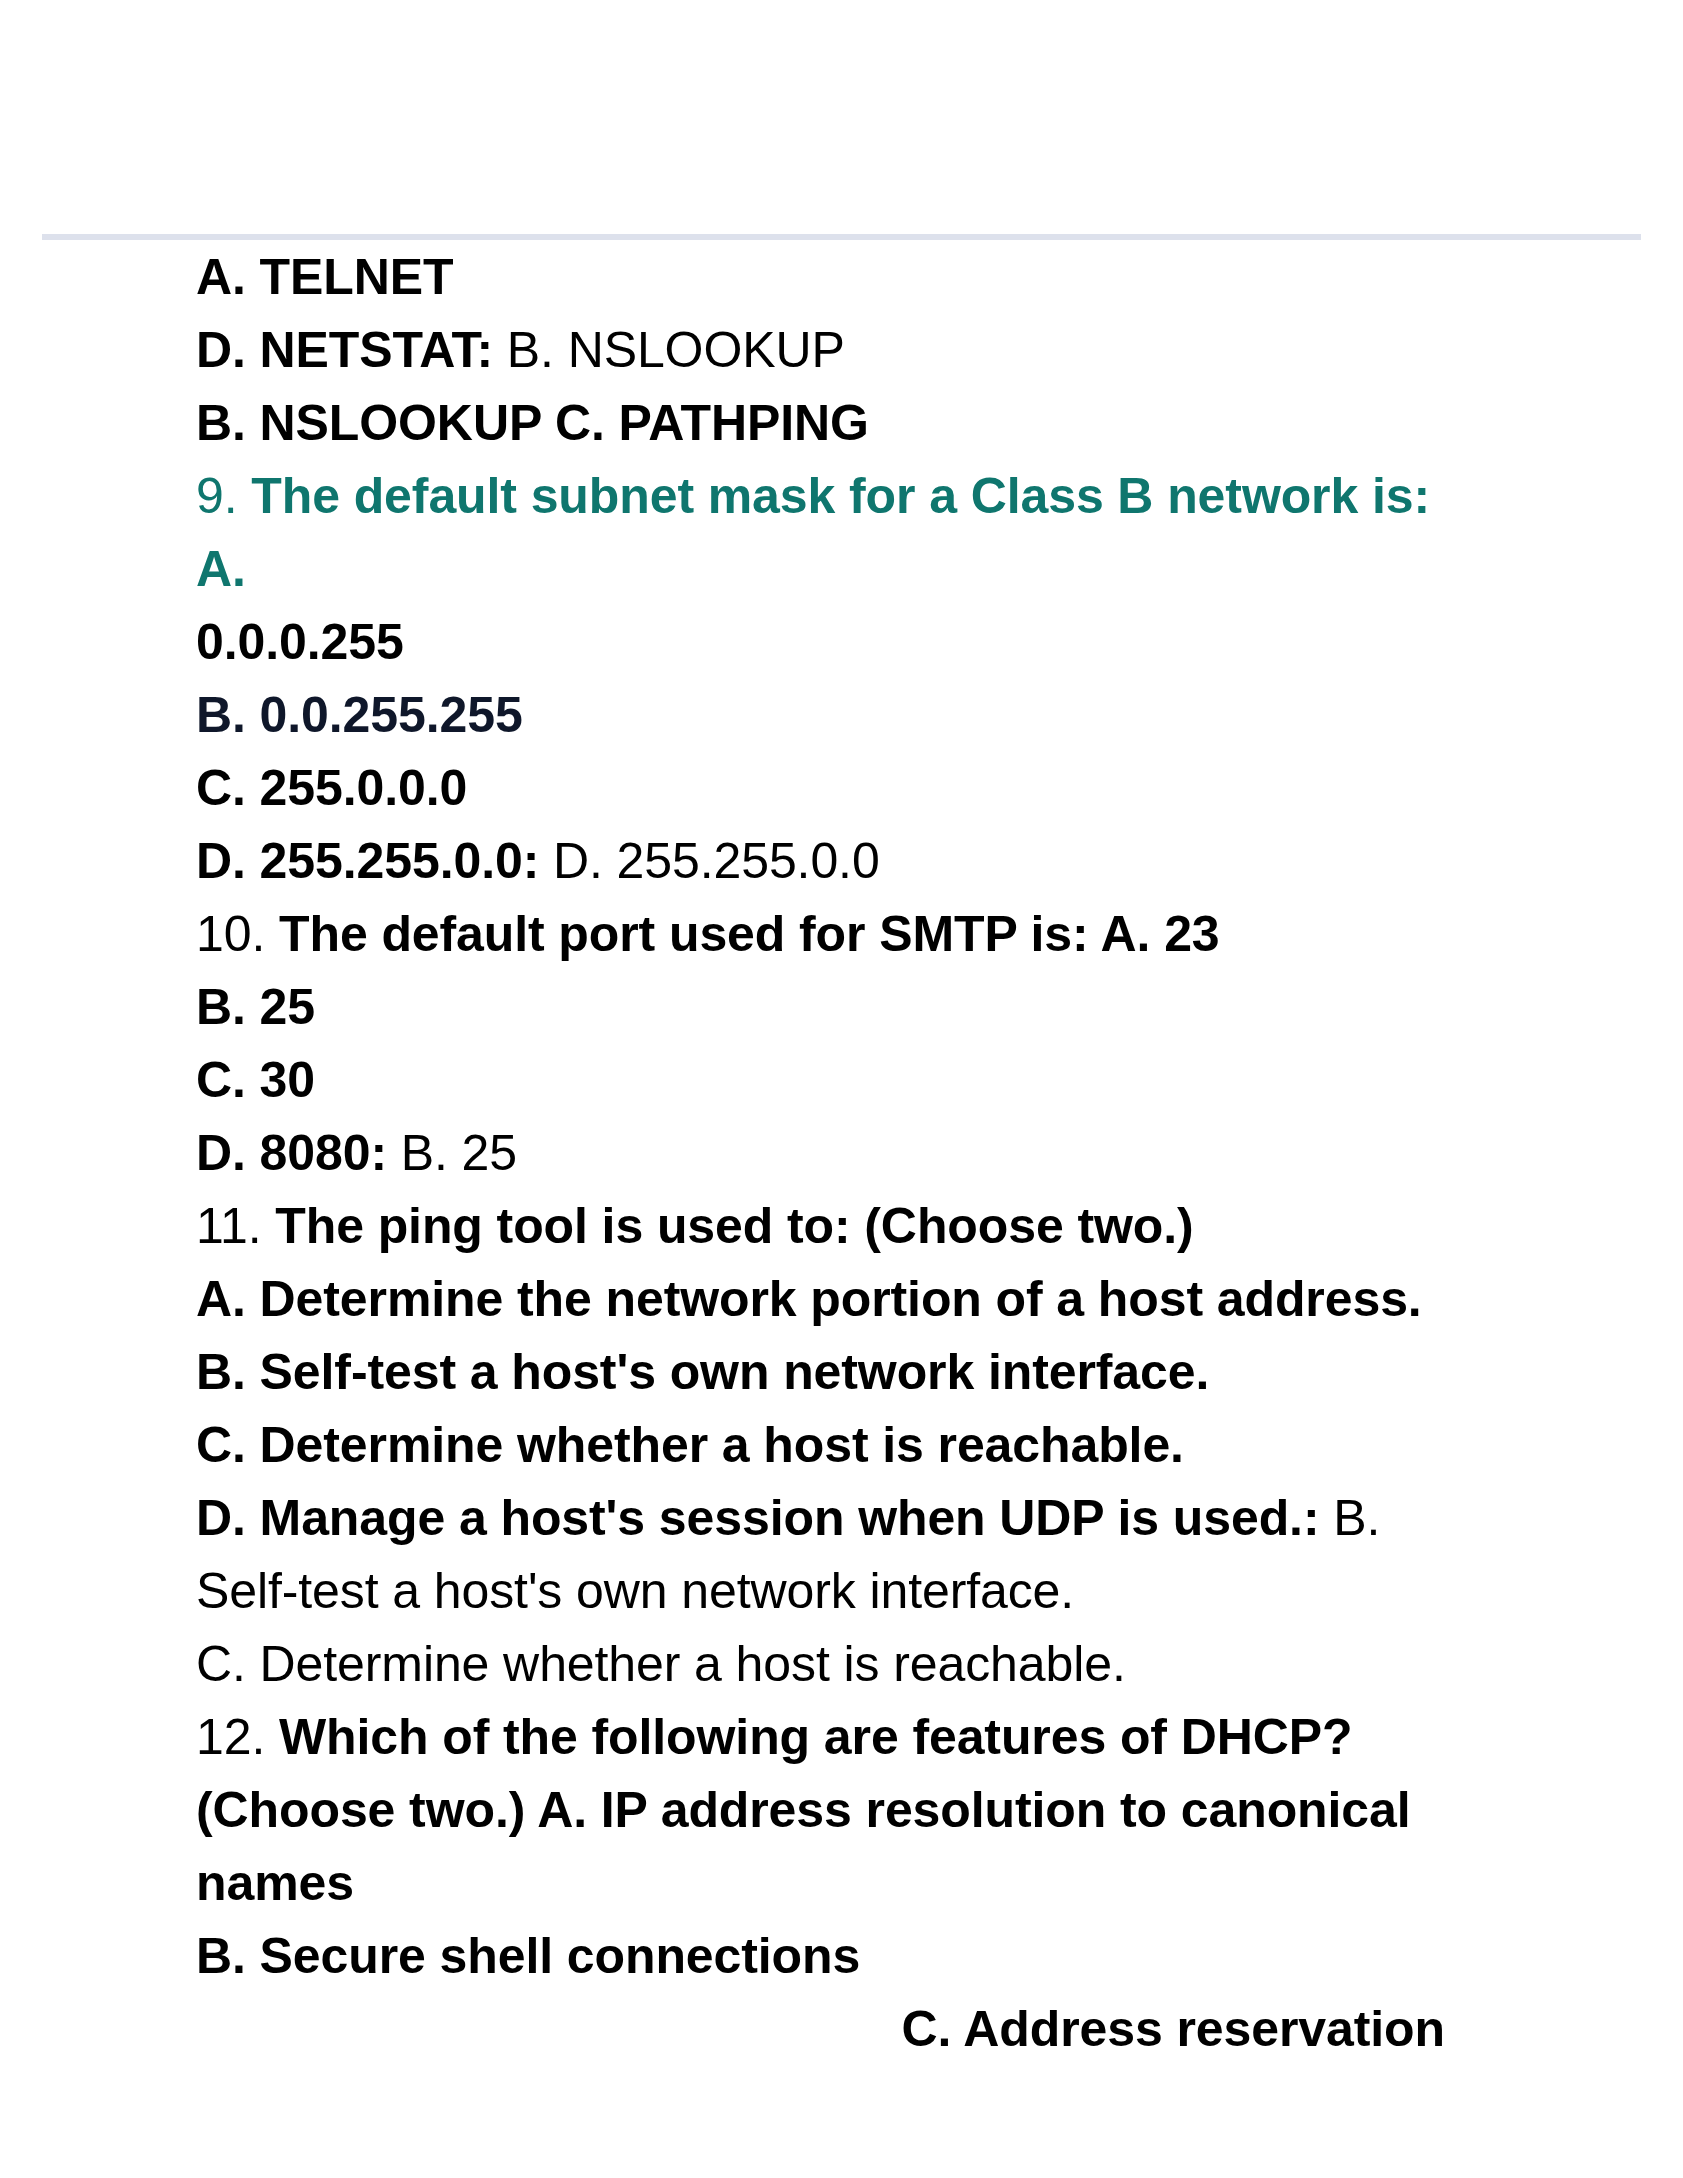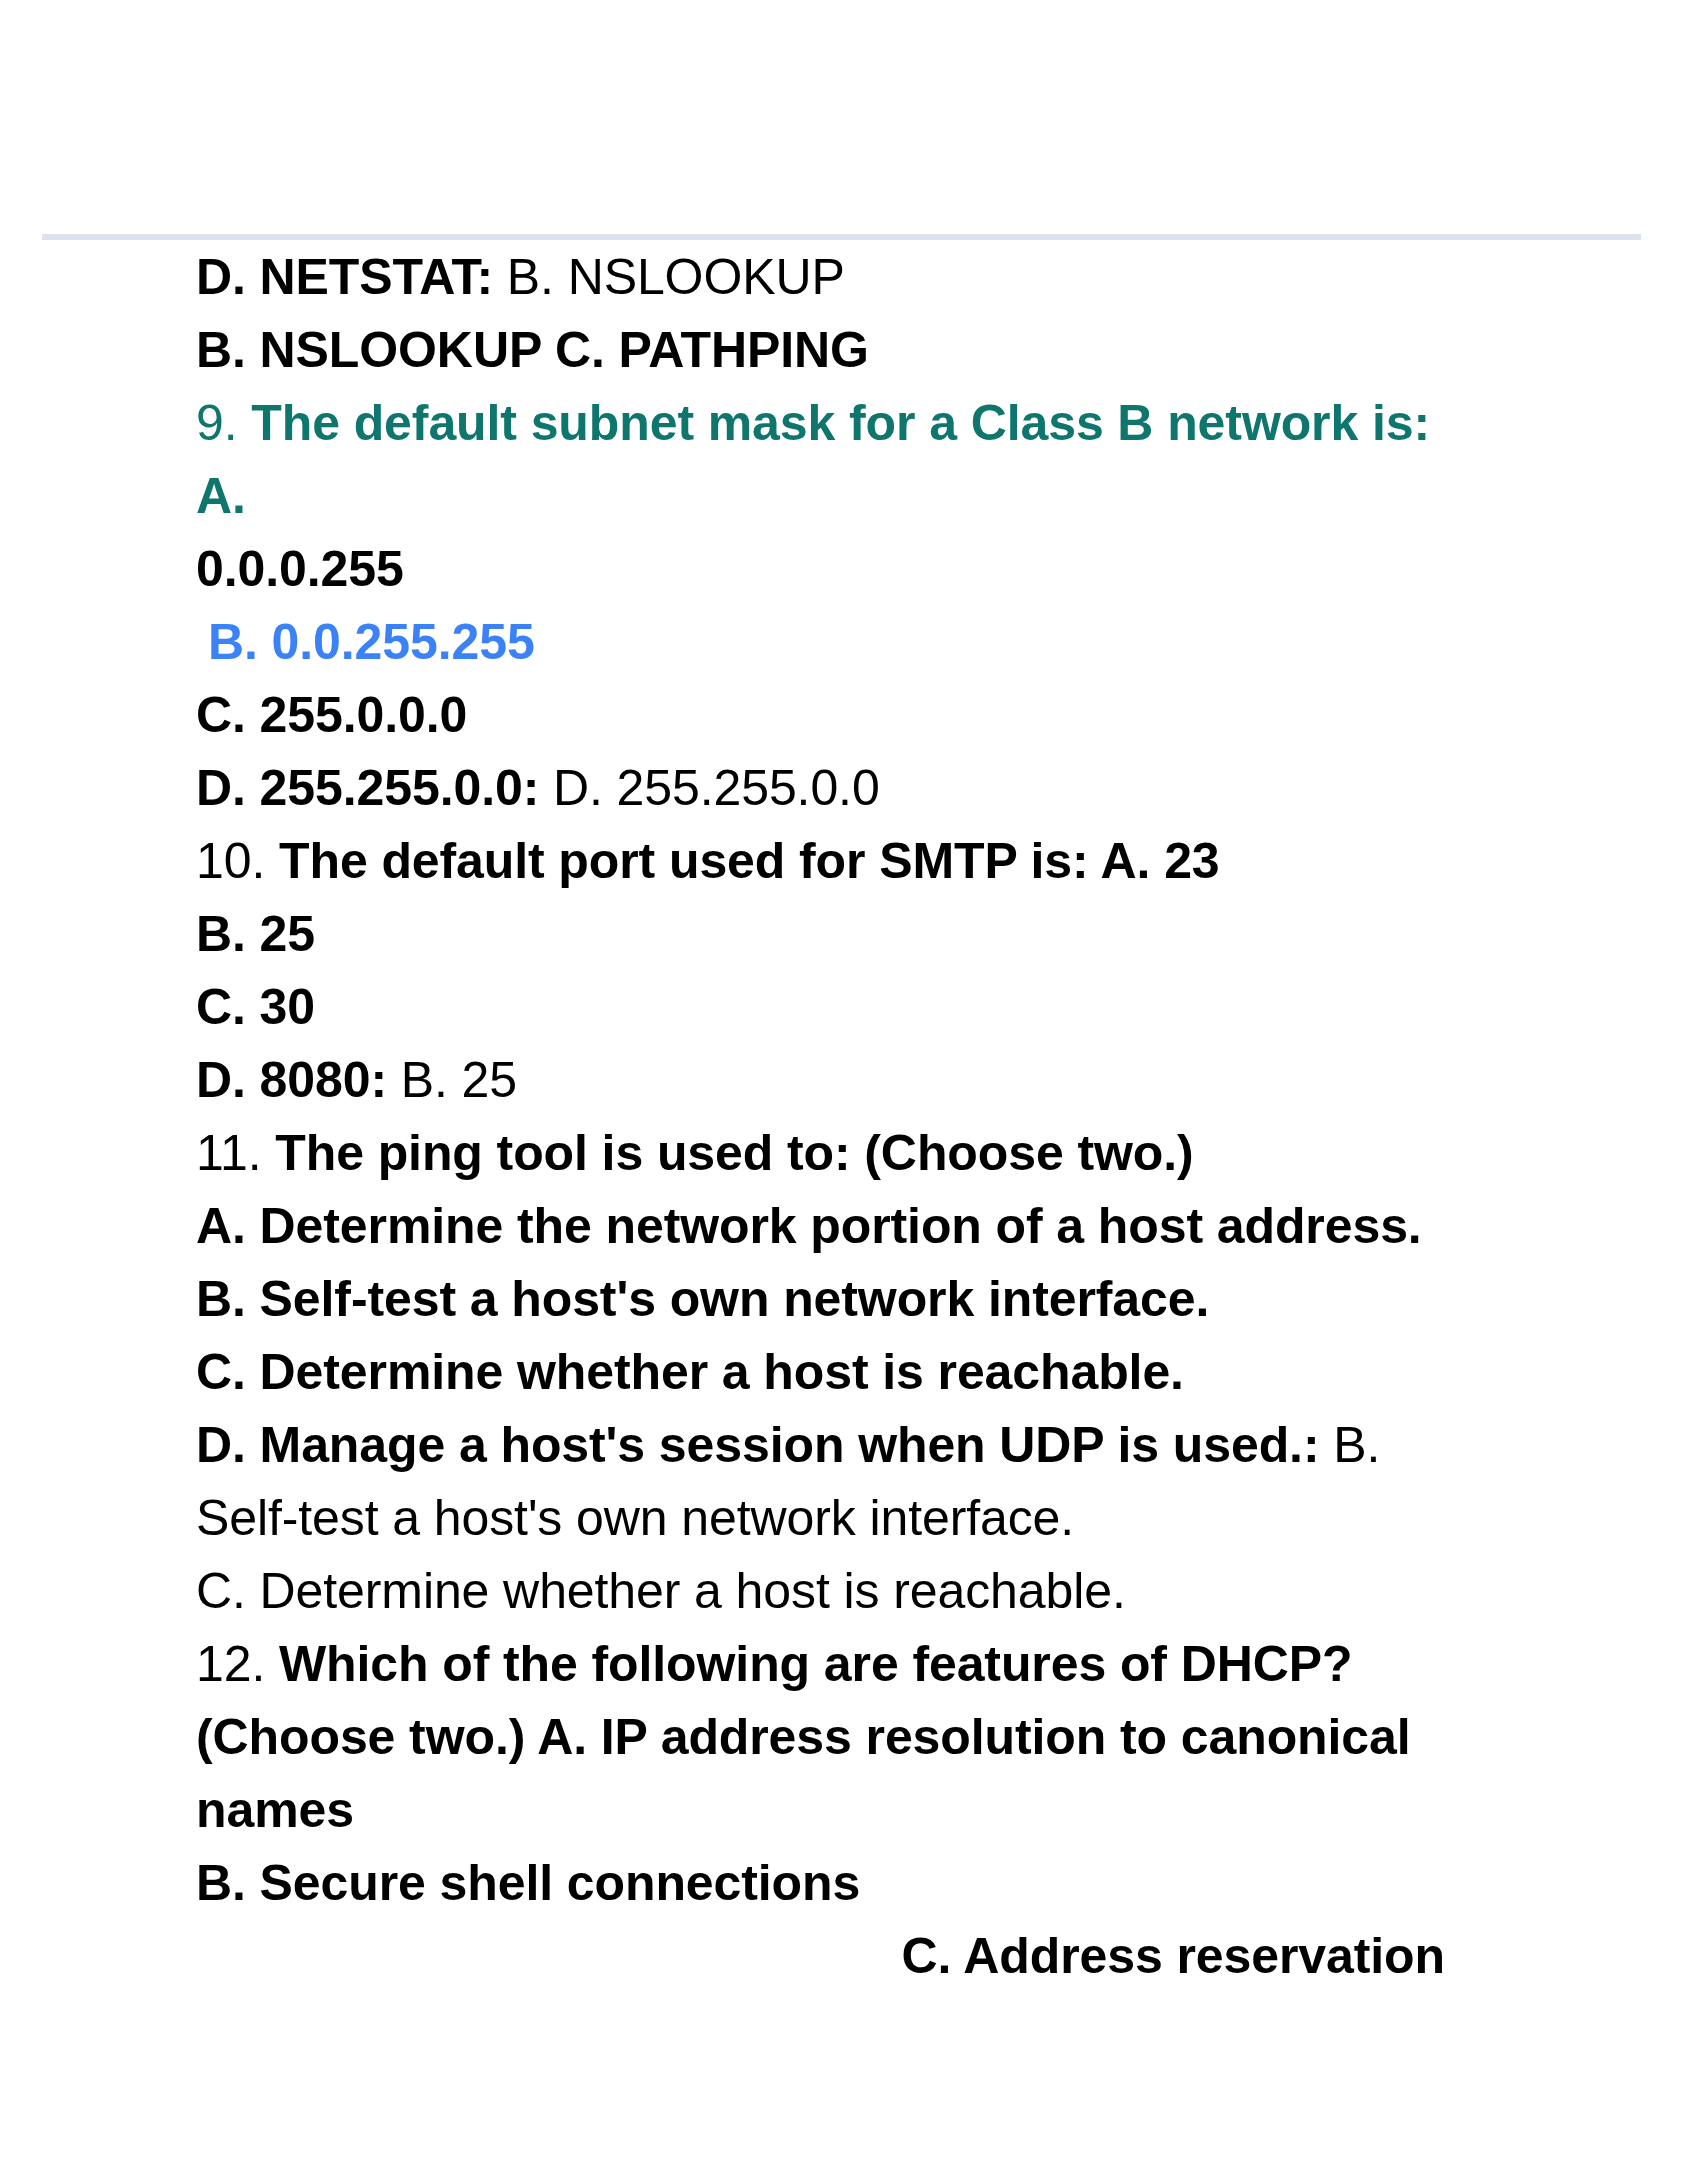--- a/index.html
+++ b/index.html
@@ -44,25 +44,26 @@
   .r { font-weight: 400; }
 </style>
 </head>
 <body style="background: rgb(255, 255, 255);">
 
 <div id="page" style="background: rgb(255, 255, 255);">
 
   <div id="top-rule" style="background: rgb(221, 225, 236);"></div>
 
   <div id="content">
+      <div class="doc-line" id="line-1" style="color: rgb(0, 0, 0);"><span class="b">A. TELNET</span></div>
       <div class="doc-line" id="line-3" style="color: rgb(0, 0, 0);"><span class="b">D. NETSTAT:</span><span class="r"> B. NSLOOKUP</span></div>
       <div class="doc-line" id="line-2" style="color: rgb(0, 0, 0);"><span class="b">B. NSLOOKUP C. PATHPING</span></div>
       <div class="doc-line" id="line-4" style="color: #0f766e;"><span class="r">9. </span><span class="b">The default subnet mask for a Class B network is: A.</span></div>
       <div class="doc-line" id="line-5" style="color: rgb(0, 0, 0);"><span class="b">0.0.0.255</span></div>
-      <div class="doc-line" id="line-6" style="color: #3b82f6; margin-left: 12px;"><span class="b">B. 0.0.255.255</span></div>
+      <div class="doc-line" id="line-6" style="color: #0f172a;"><span class="b">B. 0.0.255.255</span></div>
       <div class="doc-line" id="line-7" style="color: rgb(0, 0, 0);"><span class="b">C. 255.0.0.0</span></div>
       <div class="doc-line" id="line-8" style="color: rgb(0, 0, 0);"><span class="b">D. 255.255.0.0:</span><span class="r"> D. 255.255.0.0</span></div>
       <div class="doc-line" id="line-9" style="color: rgb(0, 0, 0);"><span class="r">10. </span><span class="b">The default port used for SMTP is: A. 23</span></div>
       <div class="doc-line" id="line-10" style="color: rgb(0, 0, 0);"><span class="b">B. 25</span></div>
       <div class="doc-line" id="line-11" style="color: rgb(0, 0, 0);"><span class="b">C. 30</span></div>
       <div class="doc-line" id="line-12" style="color: rgb(0, 0, 0);"><span class="b">D. 8080:</span><span class="r"> B. 25</span></div>
       <div class="doc-line" id="line-13" style="color: rgb(0, 0, 0);"><span class="r">11. </span><span class="b">The ping tool is used to: (Choose two.)</span></div>
       <div class="doc-line" id="line-14" style="color: rgb(0, 0, 0);"><span class="b">A. Determine the network portion of a host address. B. Self-test a host's own network interface.</span></div>
       <div class="doc-line" id="line-15" style="color: rgb(0, 0, 0);"><span class="b">C. Determine whether a host is reachable.</span></div>
       <div class="doc-line" id="line-16" style="color: rgb(0, 0, 0);"><span class="b">D. Manage a host's session when UDP is used.:</span><span class="r"> B. Self-test a host's own network interface.</span></div>

